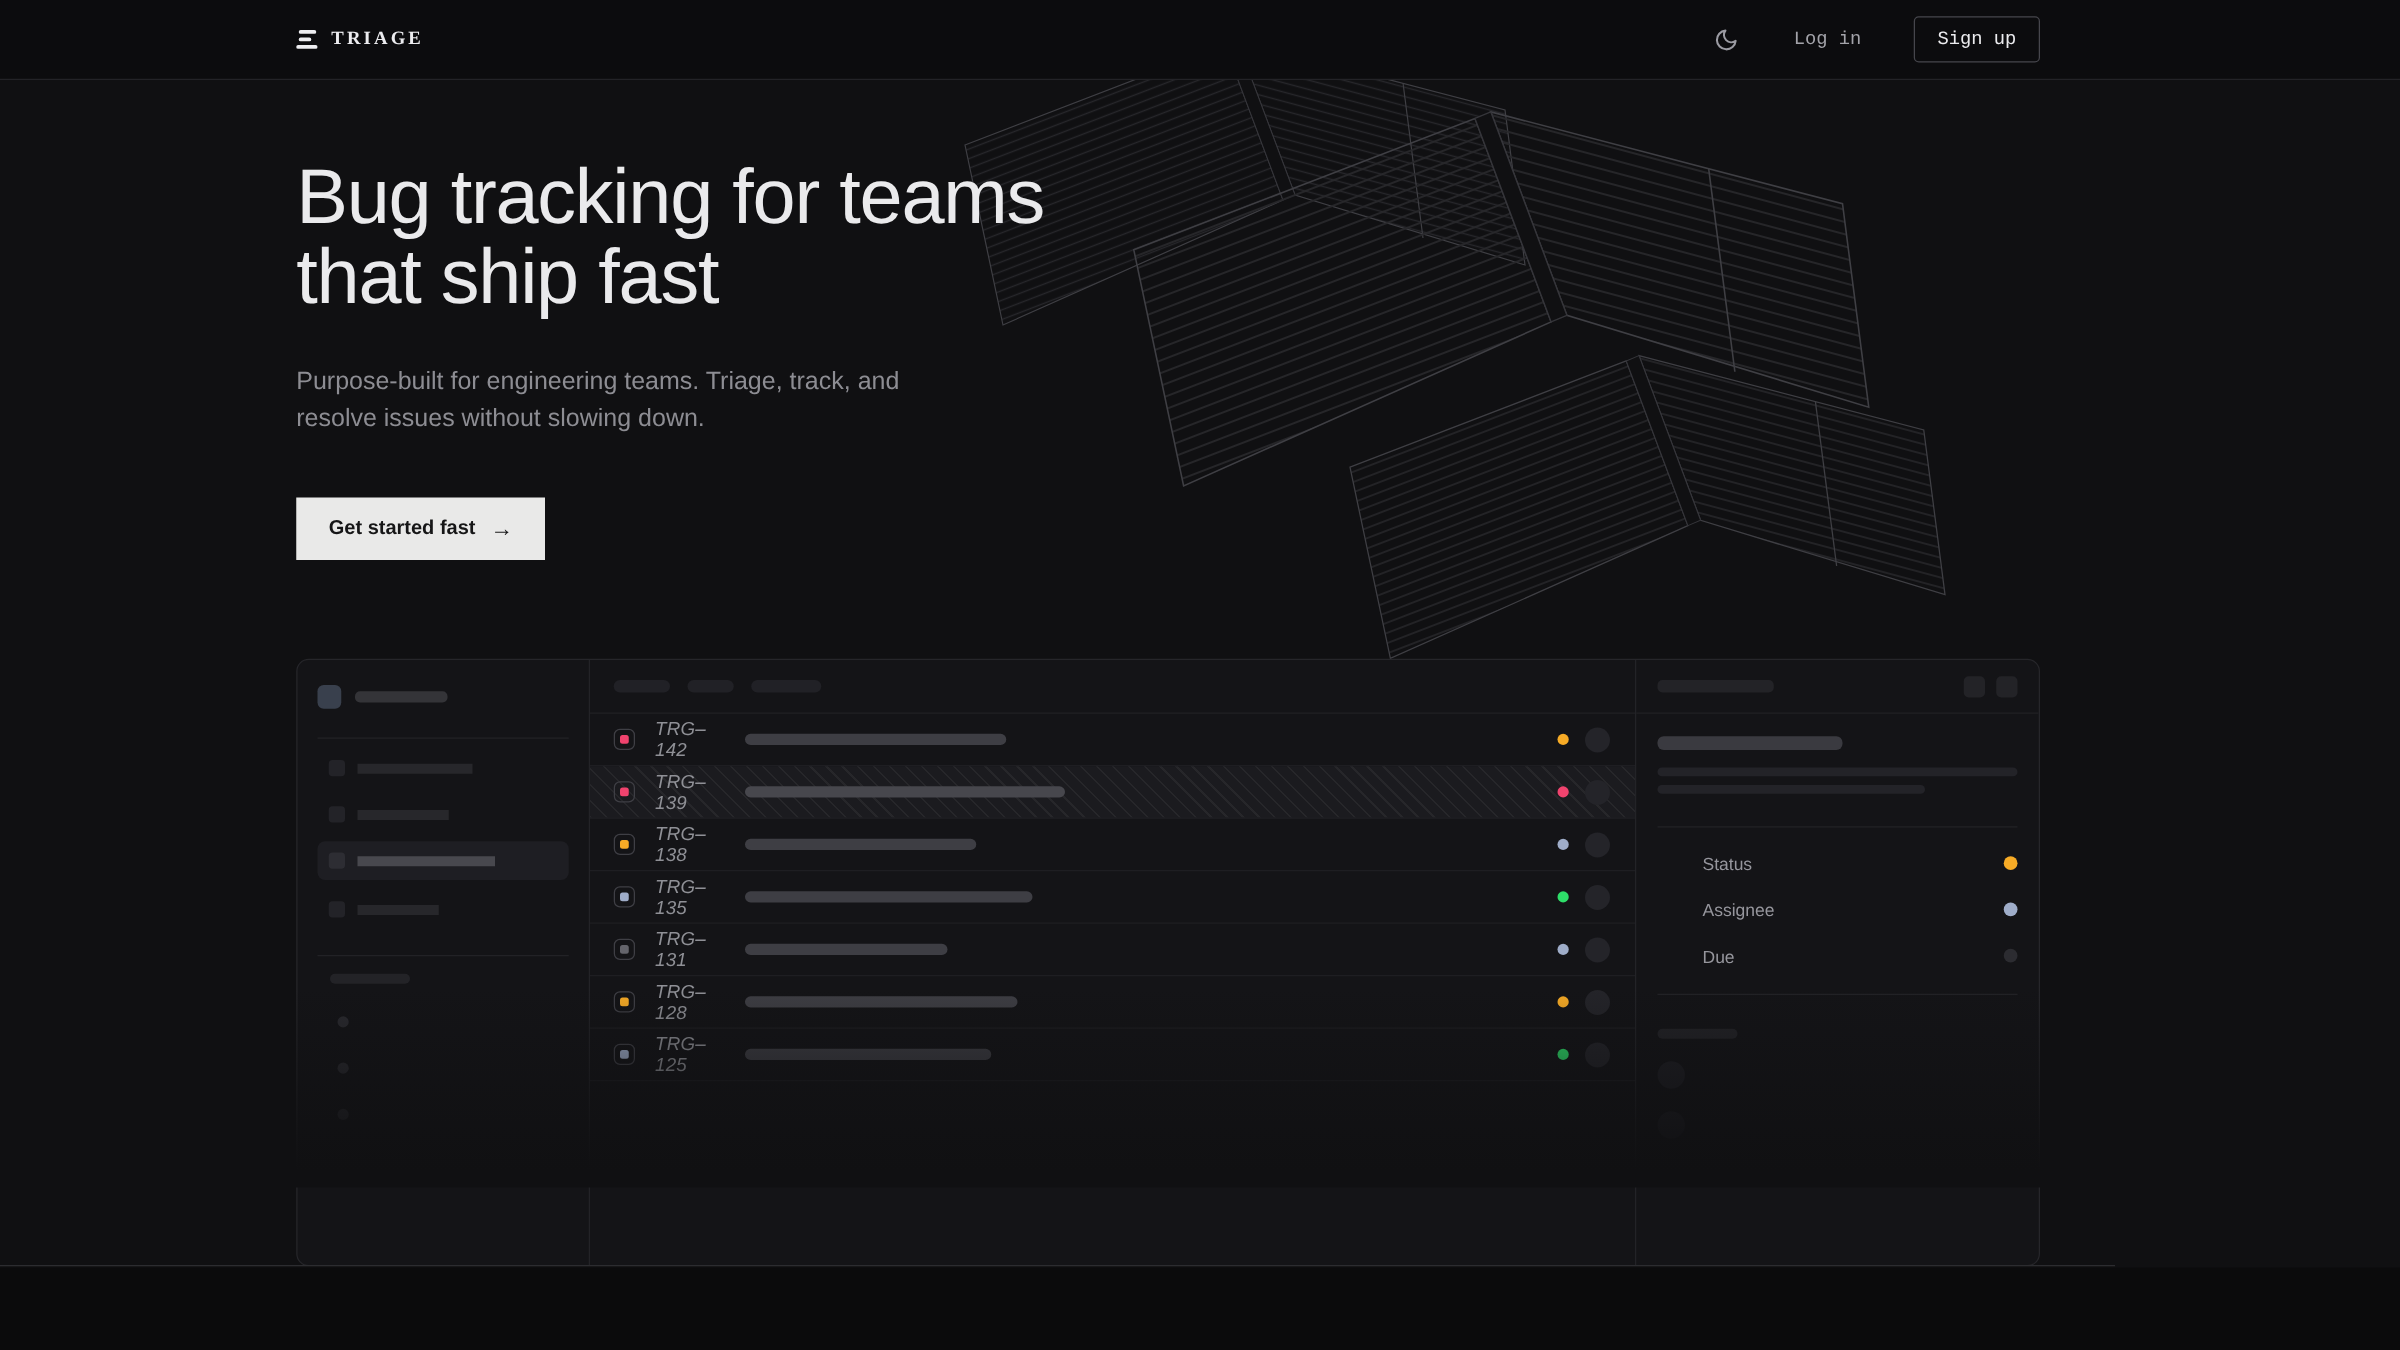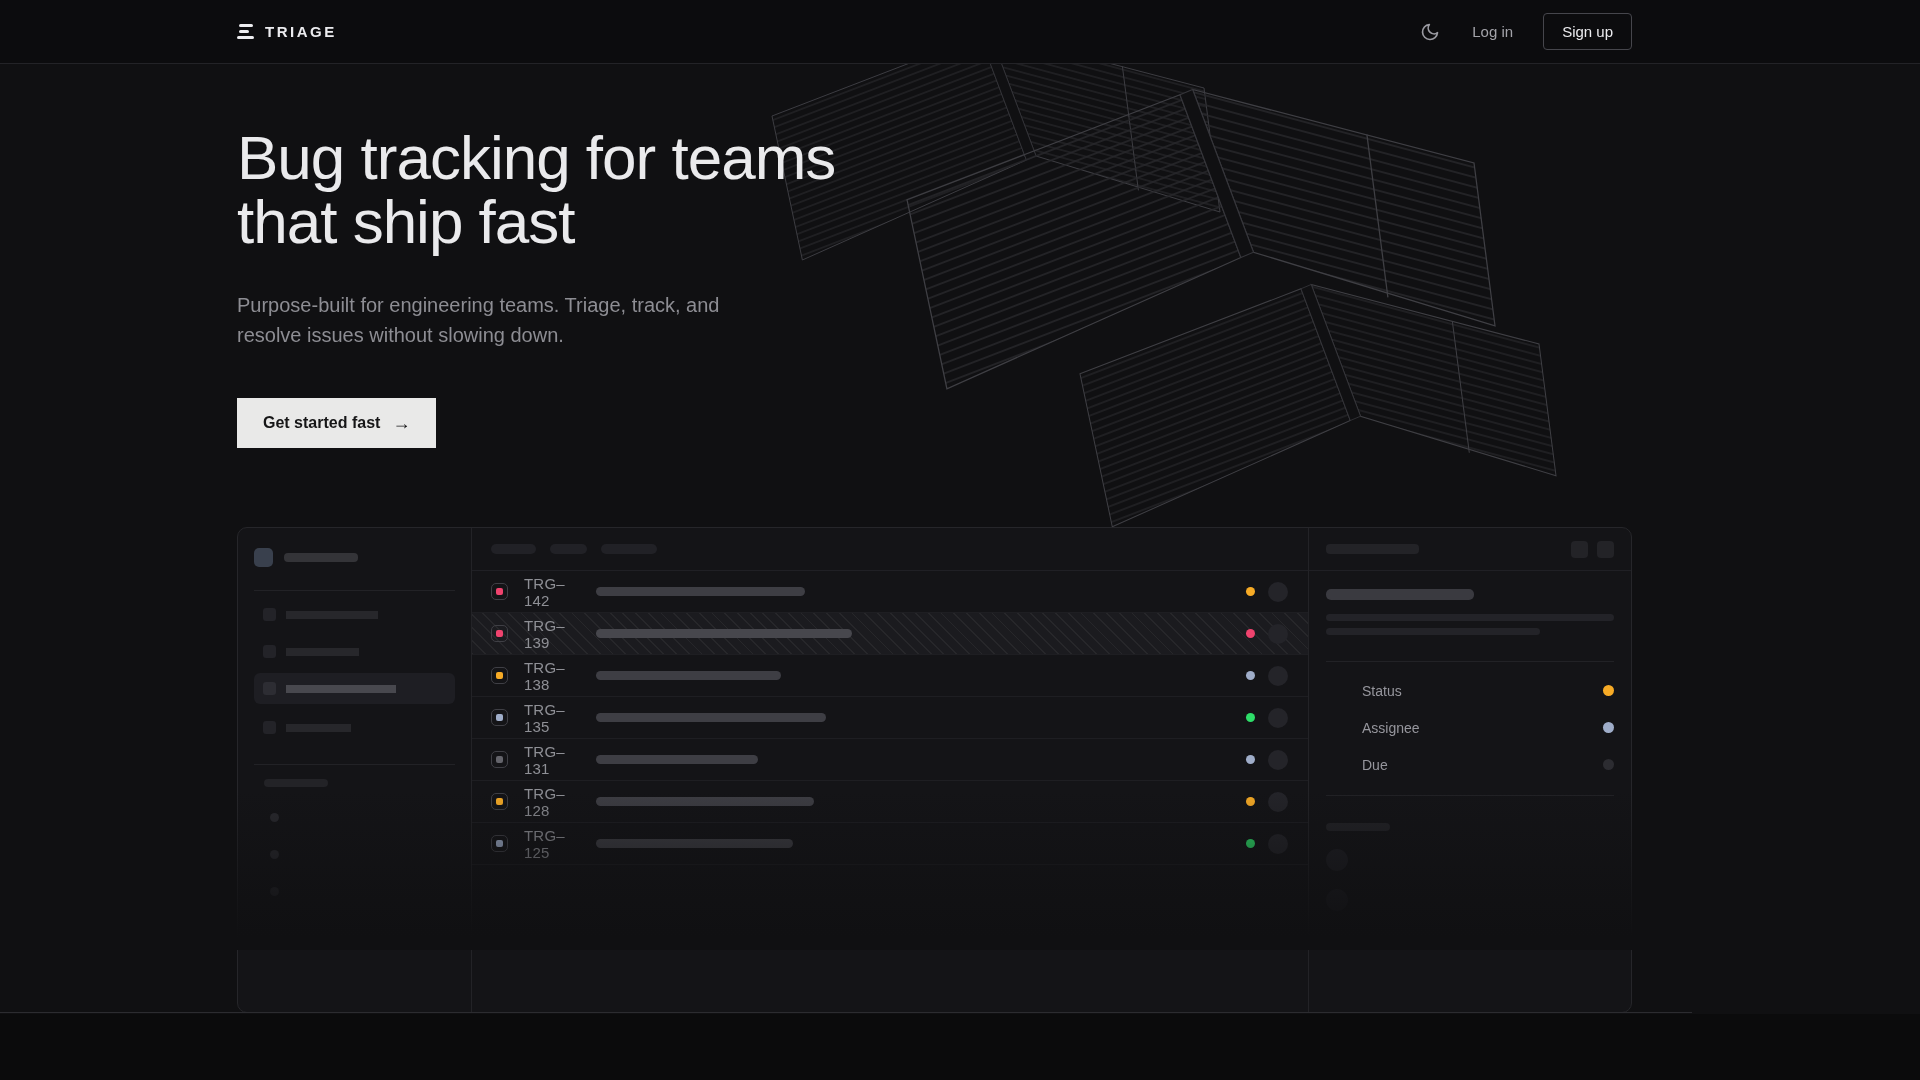--- a/index.html
+++ b/index.html
@@ -8,22 +8,22 @@
 
   
   .nav { position:absolute; top:0; left:0; width:1920px; height:64px; background:#0c0c0e;
          border-bottom:1px solid #232327; display:flex; align-items:center; z-index:30; }
   .brand { position:absolute; left:237px; display:flex; align-items:center; gap:11px; }
   .brand-mark { display:flex; flex-direction:column; gap:3px; }
   .brand-mark i { display:block; height:3px; border-radius:1.5px; background:#ededf0; }
   .brand-mark i:nth-child(1){ width:14px; margin-left:2px; }
   .brand-mark i:nth-child(2){ width:10px; margin-left:2px; }
   .brand-mark i:nth-child(3){ width:17px; }
-  .brand-name { font-size:15px; font-weight:bold; letter-spacing:2.5px; color:#ececef; }
-  .nav-right { position:absolute; right:288px; display:flex; align-items:center; gap:30px; }
+  .brand-name { font-size:15px; font-weight:bold; letter-spacing:2.5px; color:#ececef;font-family:Liberation Serif, serif; }
+  .nav-right { position:absolute; right:288px; display:flex; align-items:center; gap:42px;font-family:Liberation Mono, monospace; }
   .moon-btn { width:22px; height:22px; cursor:pointer; display:flex; align-items:center; }
   .login { font-size:15px; color:#a3a3a9; cursor:pointer; }
   .signup { font-size:15px; color:#ececef; border:1px solid #46464c; background:transparent;
             padding:9px 18px; border-radius:4px; cursor:pointer; font-family:inherit; }
 
   
   .hero { position:absolute; top:64px; left:0; width:1692px; height:949px; background:#101012;
           border-bottom:1px solid #2c2c30; overflow:hidden; }
   .deco { position:absolute; top:0; right:0; pointer-events:none; }
   .h1 { position:absolute; left:237px; top:62px; font-size:62px; line-height:64px; font-weight:500;
@@ -63,21 +63,21 @@
   .list { width:836px; flex:none; display:flex; flex-direction:column; }
   .list-head { height:43px; border-bottom:1px solid #202025; display:flex; align-items:center; gap:14px; padding-left:19px; flex:none; }
   .pill { height:10px; border-radius:5px; background:#212126; }
   .p1{ width:45px; } .p2{ width:37px; } .p3{ width:56px; }
   .row { height:42px; border-bottom:1px solid #1e1e22; display:flex; align-items:center; padding:0 20px 0 19px; }
   .row.selected { background:#1b1b1f;
     background-image:repeating-linear-gradient(45deg, rgba(255,255,255,0.05) 0px, rgba(255,255,255,0.05) 1.3px, transparent 1.3px, transparent 9px);align-items:center; }
   .ticon { width:17px; height:17px; border:1.5px solid #3f3f45; border-radius:5px; flex:none;
            display:flex; align-items:center; justify-content:center; }
   .ticon i { display:block; width:7px; height:7px; border-radius:2px; }
-  .row-id { font-size:15px; color:#8f9096; margin-left:16px; width:58px; flex:none; letter-spacing:0.2px; }
+  .row-id { font-size:15px; color:#8f9096; margin-left:16px; width:58px; flex:none; letter-spacing:0.2px;font-style:italic; }
   .row-bar { height:9px; border-radius:4.5px; background:#3e3e44; margin-left:14px; }
   .row.selected .row-bar { background:#47474d; }
   .row-sp { flex:1; }
   .sdot { width:9px; height:9px; border-radius:50%; flex:none; }
   .avatar { width:20px; height:20px; border-radius:50%; background:#242429; margin-left:13px; flex:none; }
 
   
   .detail { flex:1; border-left:1px solid #232327; display:flex; flex-direction:column; }
   .det-head { height:43px; border-bottom:1px solid #202025; display:flex; align-items:center; padding:0 17px; flex:none; }
   .det-head .hbar { width:93px; height:10px; }

